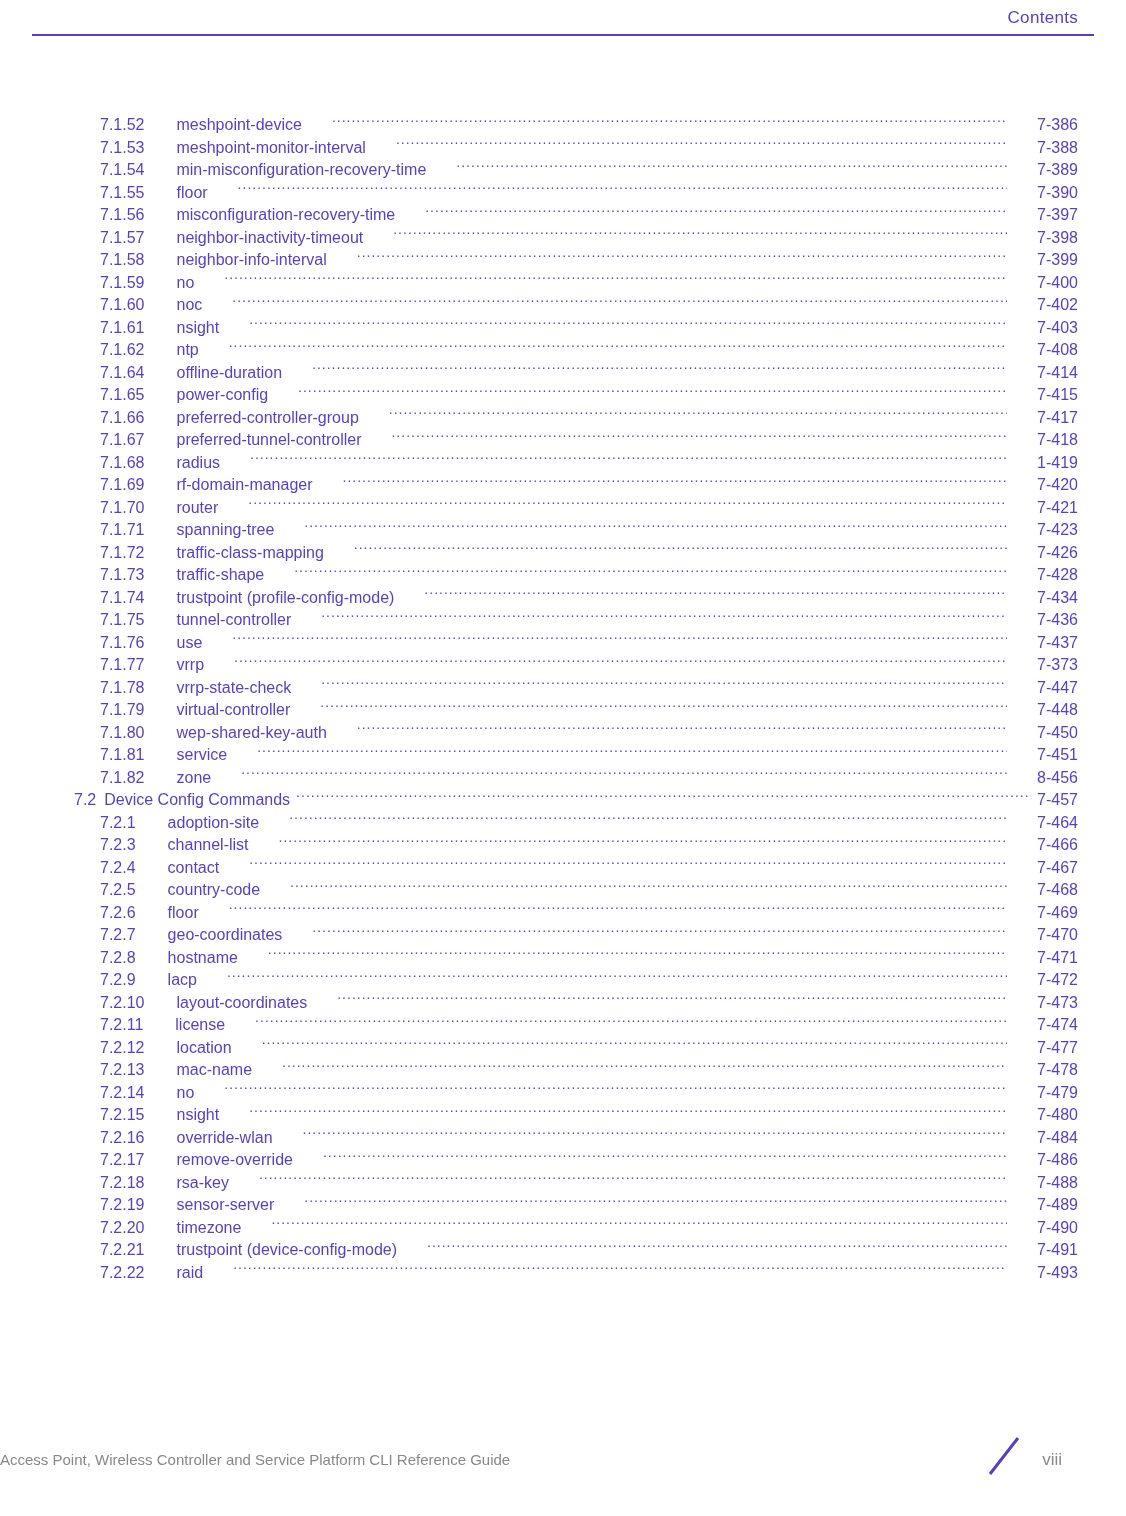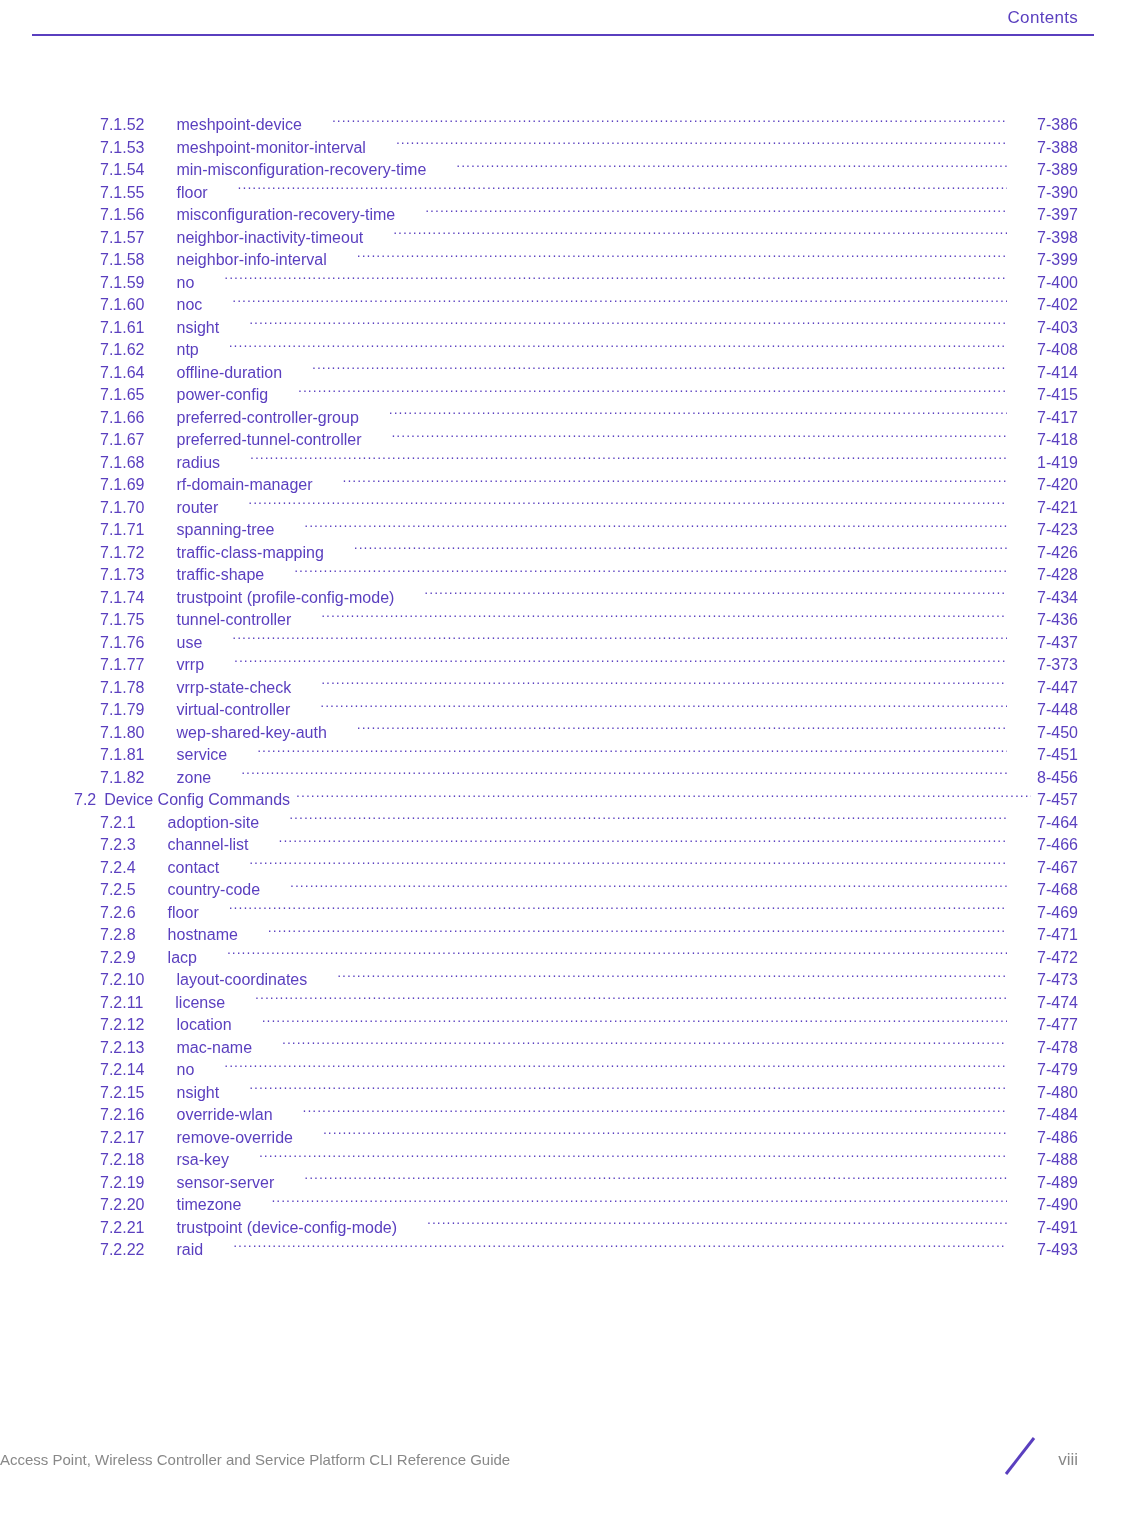--- a/index.html
+++ b/index.html
@@ -9,21 +9,21 @@
   .header-rule { position: absolute; top: 34px; left: 32px; right: 32px; height: 0; border-top: 2px solid #5a3fbf; }
   .toc-container { position: absolute; top: 114px; left: 48px; right: 48px; }
   .toc-line { display: flex; align-items: baseline; width: 100%; color: #5a3fbf; font-size: 16px; line-height: 22.5px; white-space: nowrap; }
   .toc-line.indent-1 { padding-left: 26px; justify-content: center; }
   .toc-line.indent-2 { padding-left: 52px; gap: 24px; }
   .toc-num { flex: 0 0 auto; }
   .toc-title { flex: 0 0 auto; margin-left: 8px; }
   .toc-leader { flex: 1 1 auto; overflow: hidden; margin: 0 6px; position: relative; height: 1em; }
   .toc-leader::after { content: "................................................................................................................................................................................................................................................................................................................................................................................................"; position: absolute; left: 0; right: 0; bottom: 2px; color: #5a3fbf; letter-spacing: 1px; font-size: 14px; }
   .toc-page { flex: 0 0 auto; }
-  .footer { position: absolute; bottom: 38px; left: 0; right: 0; height: 40px; }
+  .footer { position: absolute; bottom: 38px; left: 0; right: 16px; height: 40px; }
   .footer-text { position: absolute; left: 0; bottom: 10px; color: #888; font-size: 15px; }
   .footer-slash { position: absolute; right: 84px; bottom: -4px; }
   .footer-slash svg { width: 44px; height: 44px; }
   .footer-pagenum { position: absolute; right: 48px; bottom: 8px; color: #888; font-size: 17px; }
 </style>
 </head>
 <body>
 
 <div class="page">
 
@@ -239,20 +239,26 @@
         <span class="toc-num">7.2.5</span>
         <span class="toc-title">country-code</span>
         <span class="toc-leader"></span>
         <span class="toc-page">7-468</span>
       </div>
       <div class="toc-line indent-2">
         <span class="toc-num">7.2.6</span>
         <span class="toc-title">floor</span>
         <span class="toc-leader"></span>
         <span class="toc-page">7-469</span>
+      </div>
+      <div class="toc-line indent-2">
+        <span class="toc-num">7.2.7</span>
+        <span class="toc-title">geo-coordinates</span>
+        <span class="toc-leader"></span>
+        <span class="toc-page">7-470</span>
       </div>
       <div class="toc-line indent-2">
         <span class="toc-num">7.2.8</span>
         <span class="toc-title">hostname</span>
         <span class="toc-leader"></span>
         <span class="toc-page">7-471</span>
       </div>
       <div class="toc-line indent-2">
         <span class="toc-num">7.2.9</span>
         <span class="toc-title">lacp</span>

